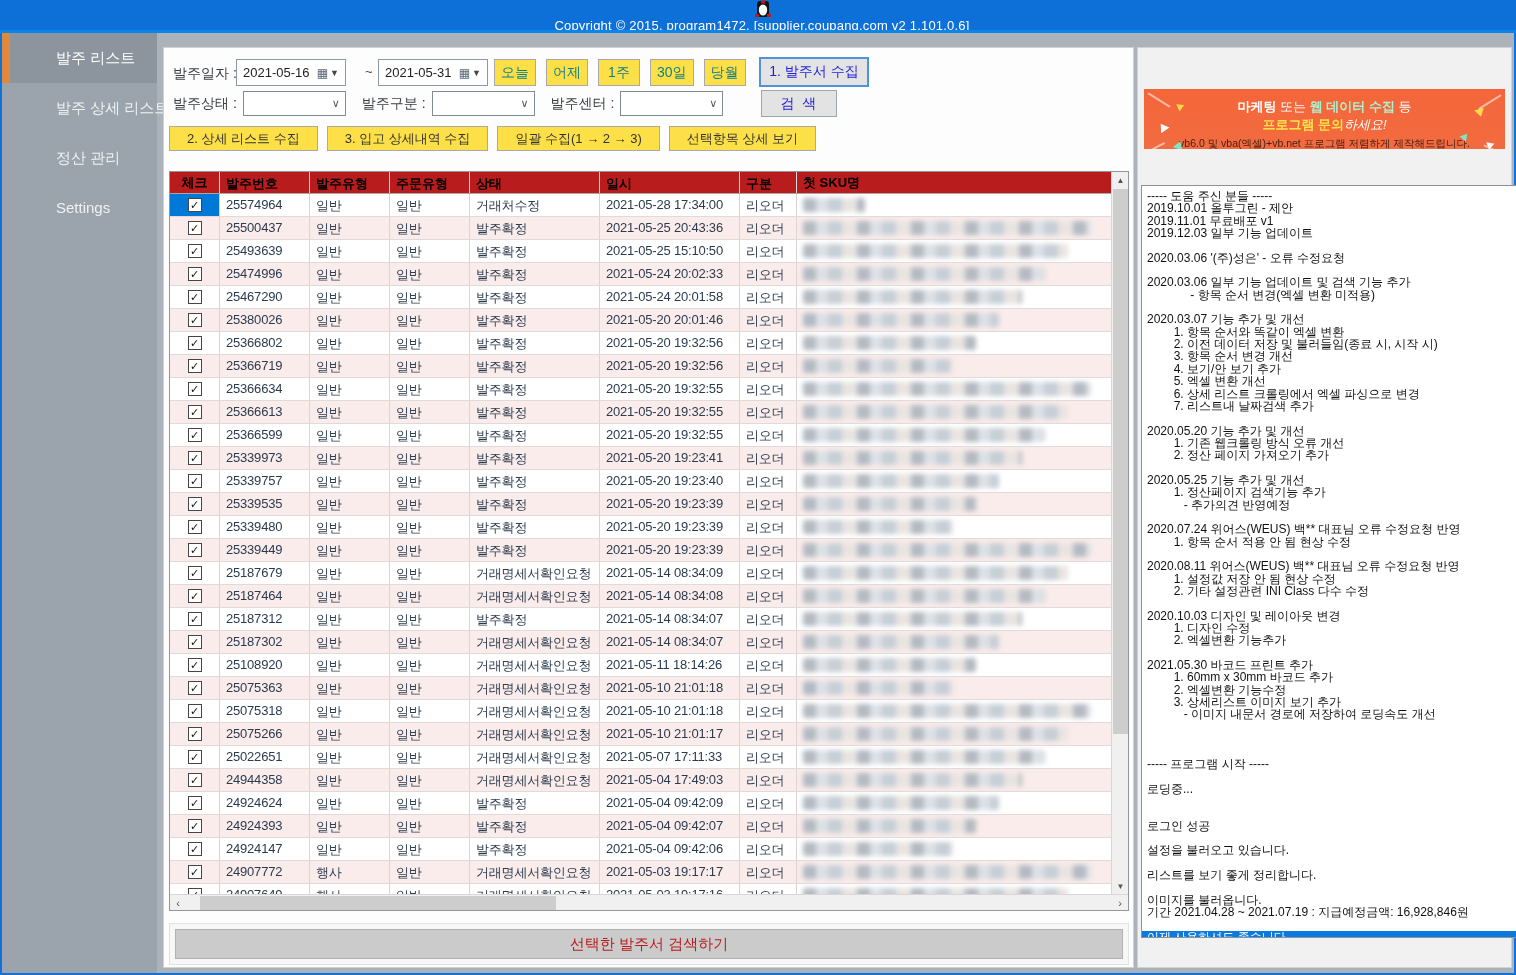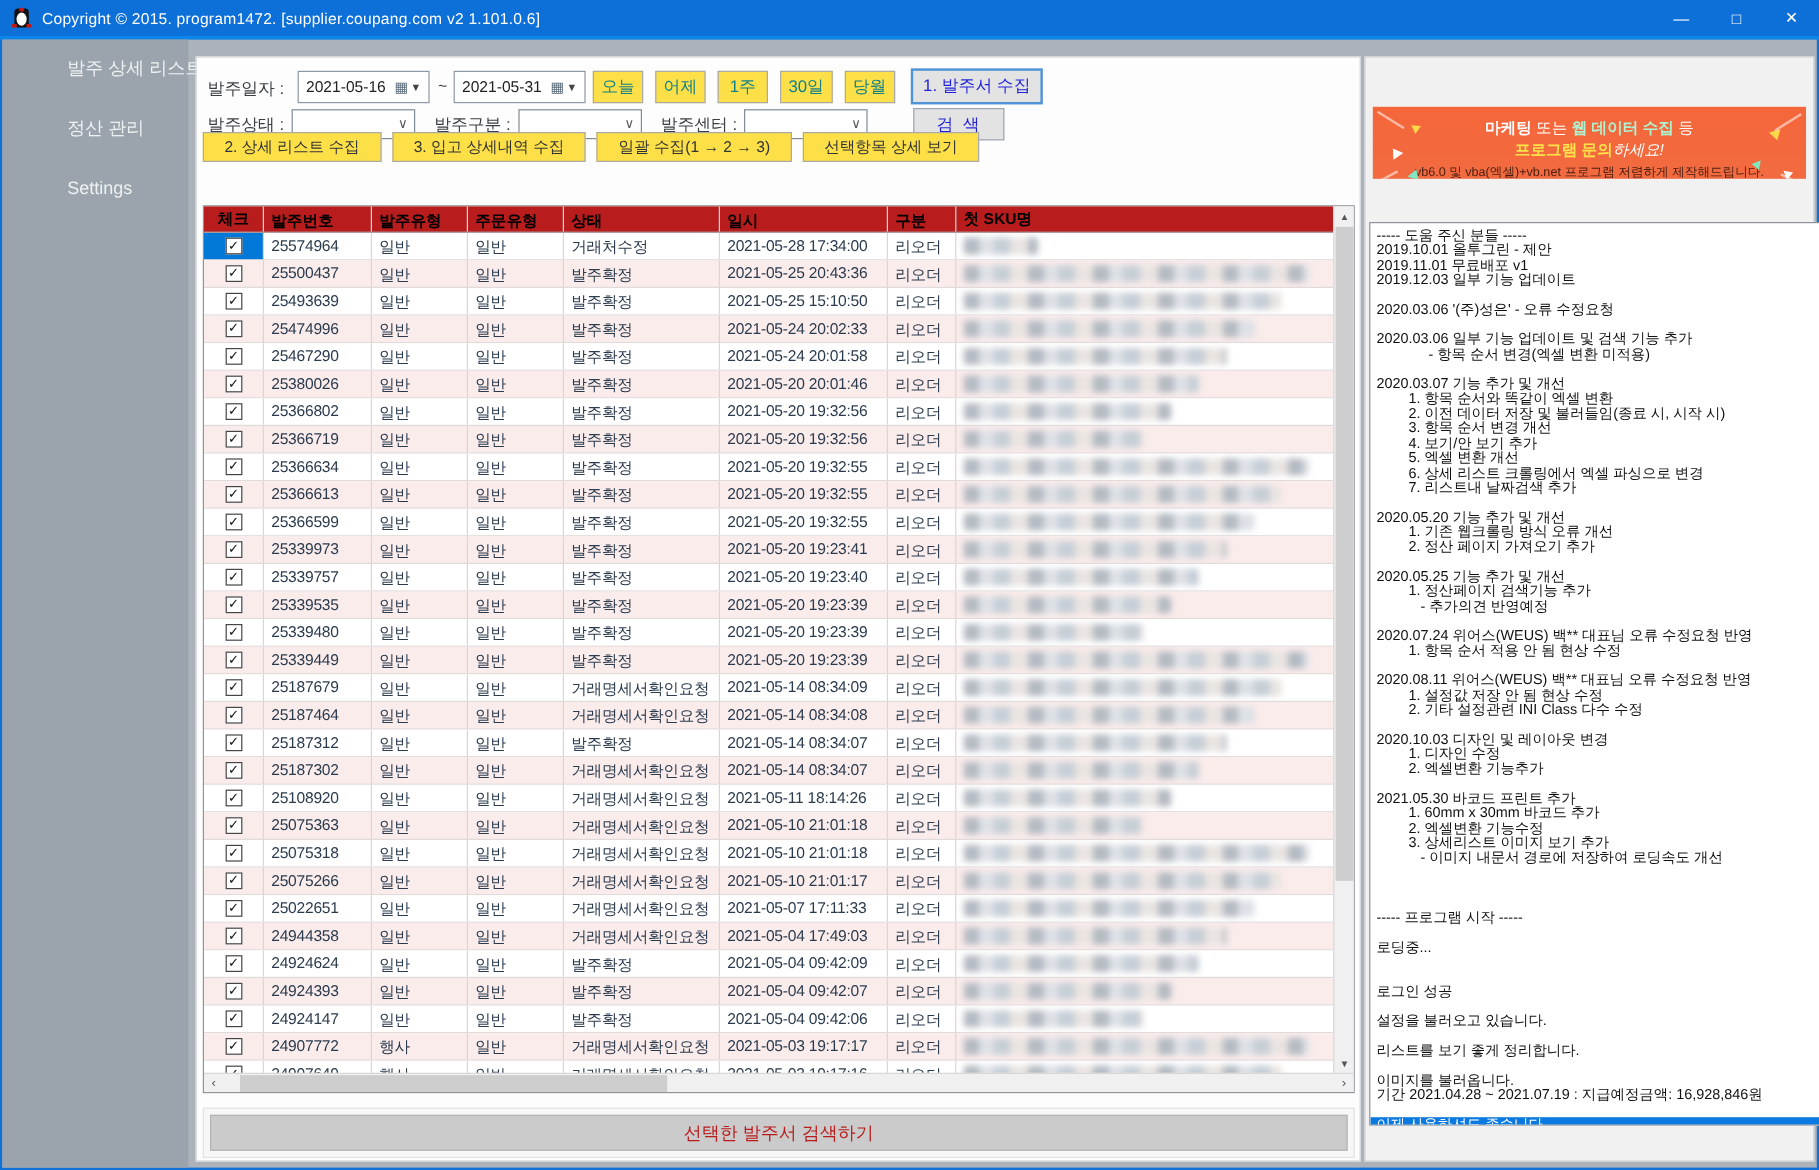--- a/index.html
+++ b/index.html
@@ -1,19 +1,19 @@
 <!DOCTYPE html>
 <html><head>
 <meta charset="utf-8">
 <style>
   *{margin:0;padding:0;box-sizing:border-box;font-family:"Liberation Sans","DejaVu Sans",sans-serif;}
   html,body{width:1516px;height:975px;overflow:hidden;background:#3c3c3c;}
   .window{position:relative;width:1516px;height:975px;background:#1271d6;}
   
-  .titlebar{position:absolute;left:0;top:0;width:1516px;height:30px;background:#0d6fd8;display:flex;align-items:center;color:#fff;}
+  .titlebar{position:absolute;left:0;top:0;width:1516px;height:30px;background:#0d6fd8;display:flex;align-items:center;color:#fff;flex-direction:column;}
   .app-icon{width:18px;height:18px;margin-left:9px;flex:0 0 auto;}
   .title-text{margin-left:8px;font-size:13px;letter-spacing:.2px;}
   .win-controls{margin-left:auto;display:flex;height:30px;}
   .win-btn{width:46px;height:30px;display:flex;align-items:center;justify-content:center;font-size:13px;color:#fff;cursor:default;}
   .accent-line{position:absolute;left:0;top:30px;width:1516px;height:3px;background:#0a85e9;}
   
   .client{position:absolute;left:2px;top:33px;width:1512px;height:940px;background:#abb2b9;}
   
   .sidebar{position:absolute;left:0;top:0;width:155px;height:940px;background:#9ba4ac;}
   .side-item{position:relative;height:50px;line-height:50px;padding-left:54px;font-size:15px;color:#eef1f2;cursor:default;white-space:nowrap;}
@@ -32,21 +32,21 @@
   .tilde{position:absolute;left:201px;top:16px;font-size:13px;color:#444;}
   .quickrow{position:absolute;left:330px;top:11px;display:flex;gap:10px;height:27px;}
   .quickrow .btn{min-width:42px;padding:0 6px;}
   .collect-btn{position:absolute;left:595px;top:9px;width:110px;height:30px;background:#e3e3e3;border:2px solid #4f94d8;color:#1f1fd8;font-size:14px;cursor:default;}
   .filter-row{position:absolute;left:9px;top:43px;height:25px;display:flex;align-items:center;}
   .filter-row .lbl{margin-right:6px;}
   .combo{width:103px;height:25px;background:#fff;border:1px solid #7f8c98;margin-right:16px;display:flex;align-items:center;padding:0 5px;cursor:default;}
   .combo .combo-val{flex:1;font-size:12px;color:#222;}
   .combo .combo-arrow{font-size:11px;color:#555;}
   .search-btn{margin-left:22px;width:76px;height:27px;background:#e3e3e3;border:1px solid #9ba6b0;color:#1f1fd8;font-size:14px;letter-spacing:2px;cursor:default;}
-  .action-row{position:absolute;left:5px;top:62px;height:25px;display:flex;gap:9px;}
+  .action-row{position:absolute;left:5px;top:78px;height:25px;display:flex;gap:9px;}
   .action-row .btn{height:25px;padding:0 17px;}
   
   .tablewrap{position:absolute;left:5px;top:123px;width:960px;height:740px;border:1px solid #919699;background:#fff;}
   .thead{position:absolute;left:0;top:0;width:941px;height:22px;display:flex;background:#b91c1c;border-bottom:1px solid #a8a8a8;}
   .th{font-size:13px;font-weight:bold;color:#000;padding:3px 6px;border-right:1px solid #d9d9d9;white-space:nowrap;overflow:hidden;flex:0 0 auto;}
   .tbody{position:absolute;left:0;top:22px;width:941px;height:701px;overflow:hidden;}
   .tr{display:flex;height:23px;border-bottom:1px solid #e0dada;background:#fff;}
   .tr.pink{background:#faeceb;}
   .td{font-size:13px;color:#2b3b4e;padding:3px 6px;border-right:1px solid #ddd4d2;white-space:nowrap;overflow:hidden;flex:0 0 auto;letter-spacing:-.2px;}
   .c0{width:50px;display:flex;align-items:center;justify-content:center;padding:0;}
@@ -98,29 +98,30 @@
       <div class="win-btn">—</div>
       <div class="win-btn">□</div>
       <div class="win-btn">✕</div>
     </div>
   </div>
   <div class="accent-line"></div>
 
   <div class="client">
 
     <div class="sidebar">
+        <div class="side-item active"><span>발주 리스트</span></div>
         <div class="side-item"><span>발주 상세 리스트</span></div>
         <div class="side-item"><span>정산 관리</span></div>
         <div class="side-item"><span>Settings</span></div>
       </div>
 
     <div class="main">
       <span class="lbl date-label">발주일자 :</span>
 
-      <div class="datebox" style="left:84px;">
+      <div class="datebox" style="left:72px;">
         <span class="val">2021-05-16</span>
         <span class="cal-ic">▦</span>
         <span class="drop-ic">▼</span>
       </div>
       <span class="tilde">~</span>
       <div class="datebox" style="left:214px;">
         <span class="val">2021-05-31</span>
         <span class="cal-ic">▦</span>
         <span class="drop-ic">▼</span>
       </div>

